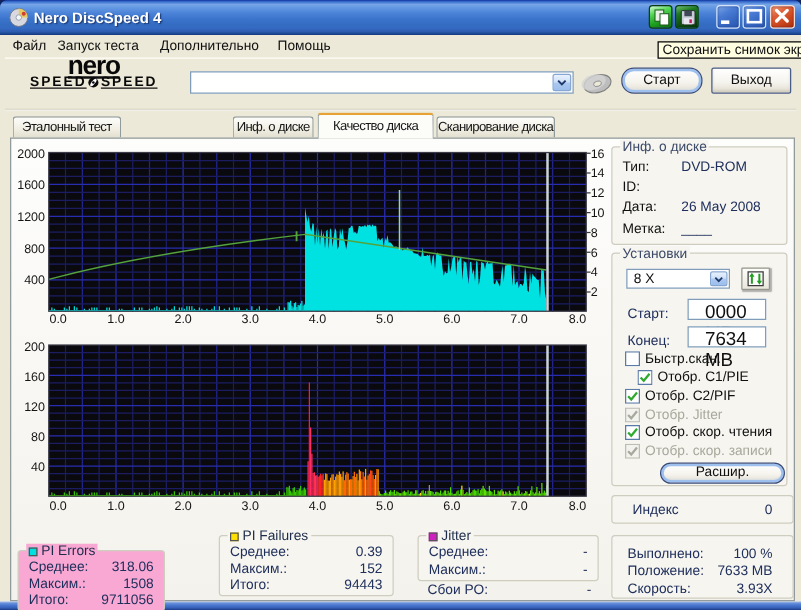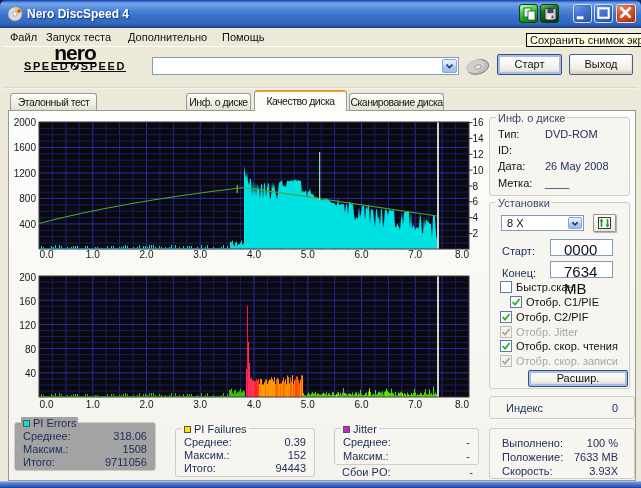--- a/index.html
+++ b/index.html
@@ -37,21 +37,21 @@
 
 .combo { left:148px; top:10px; width:307px; height:18px; background:#fff; border:1px solid #7f9db9; position:absolute; }
 .combo-text { position:absolute; left:8px; top:2px; font-size:11px; color:#101010; }
 .combo-arrow { position:absolute; right:1px; top:1px; width:15px; height:14px; border-radius:2px;
   background:linear-gradient(180deg,#e9f1fc,#cfe0f7 45%,#aac7ef 55%,#9dbfec); border:1px solid #86a7d4; }
 
 
 .xpbtn { position:absolute; height:21px; border:1px solid #4a5c88; border-radius:2px;
   background:linear-gradient(180deg,#ffffff,#f6f4ee 55%,#e2ded2 100%); box-shadow:inset 0 -2px 2px #d4cfc0;
   font-size:11px; color:#101010; text-align:center; line-height:18px; }
-.xpbtn.def { box-shadow:inset 0 0 0 2px #9ec0ee, inset 0 -2px 2px #bccfe8; border-color:#3a4c7c; }
+.xpbtn.def { box-shadow:inset 0 0 0 2px #9ec0ee, inset 0 -2px 2px #bccfe8; border-color:#3a4c7c;border-radius:10px; }
 .btn-start { left:493px; top:7px; width:65px; }
 .btn-exit { left:565px; top:7px; width:64px; }
 
 
 .tabrow { left:4px; top:89px; width:633px; height:22px; background:#ece9d8; }
 .tab { position:absolute; top:4px; height:17px; background:linear-gradient(180deg,#fdfdfb,#f0eee2 60%,#e2dfd0); border:1px solid #919b9c; border-bottom:none; border-radius:3px 3px 0 0; font-size:10.5px; letter-spacing:-0.5px; text-align:center; color:#161616; padding-top:2px; }
 .tab.active { top:1px; height:21px; background:#fcfcf9; border-top:2px solid #e6a234; z-index:5; padding-top:3px; }
 
 
 .content { left:8px; top:110px; width:628px; height:371px; background:linear-gradient(180deg,#fdfdfc,#f4f2ec); border:1px solid #919b9c; }
@@ -638,21 +638,21 @@
 <text x="92.8" y="408" text-anchor="middle" font-size="10" fill="#151515">1.0</text>
 <text x="146.5" y="408" text-anchor="middle" font-size="10" fill="#151515">2.0</text>
 <text x="200.2" y="408" text-anchor="middle" font-size="10" fill="#151515">3.0</text>
 <text x="254.0" y="408" text-anchor="middle" font-size="10" fill="#151515">4.0</text>
 <text x="307.8" y="408" text-anchor="middle" font-size="10" fill="#151515">5.0</text>
 <text x="361.5" y="408" text-anchor="middle" font-size="10" fill="#151515">6.0</text>
 <text x="415.2" y="408" text-anchor="middle" font-size="10" fill="#151515">7.0</text>
 <text x="462.0" y="408" text-anchor="middle" font-size="10" fill="#151515">8.0</text>
 </svg>
 
-<div class="gbox abs" style="left:14px;top:422px;width:142px;height:49px;background:#a3a3a3">
+<div class="gbox abs" style="left:14px;top:440px;width:118px;height:49px;background:#f9a8d4">
  <div class="legend"><span class="sq" style="background:#00e0e0"></span>PI Errors</div>
  <div class="statrow" style="top:7px">Среднее:<span class="v">318.06</span></div>
  <div class="statrow" style="top:20px">Максим.:<span class="v">1508</span></div>
  <div class="statrow" style="top:33px">Итого:<span class="v">9711056</span></div>
 </div>
 <div class="gbox abs" style="left:175px;top:428px;width:140px;height:49px;background:#f6f5f0">
  <div class="legend"><span class="sq" style="background:#ffe000"></span>PI Failures</div>
  <div class="statrow" style="top:7px">Среднее:<span class="v">0.39</span></div>
  <div class="statrow" style="top:20px">Максим.:<span class="v">152</span></div>
  <div class="statrow" style="top:33px">Итого:<span class="v">94443</span></div>

